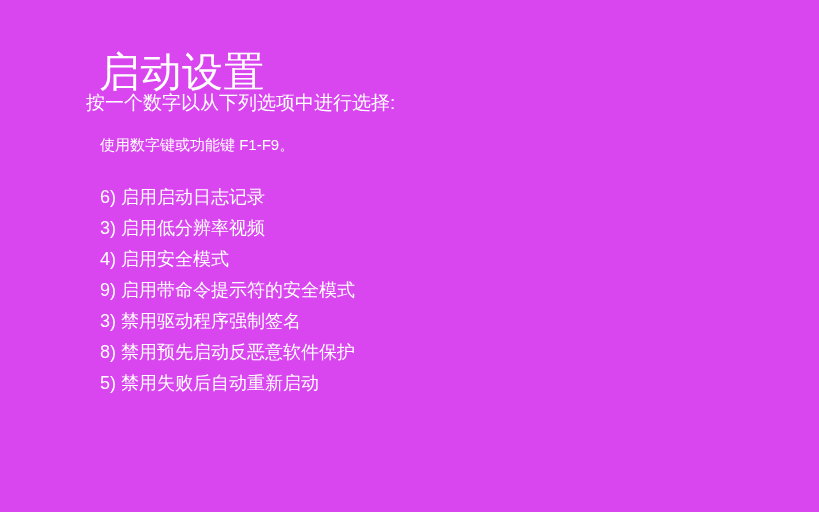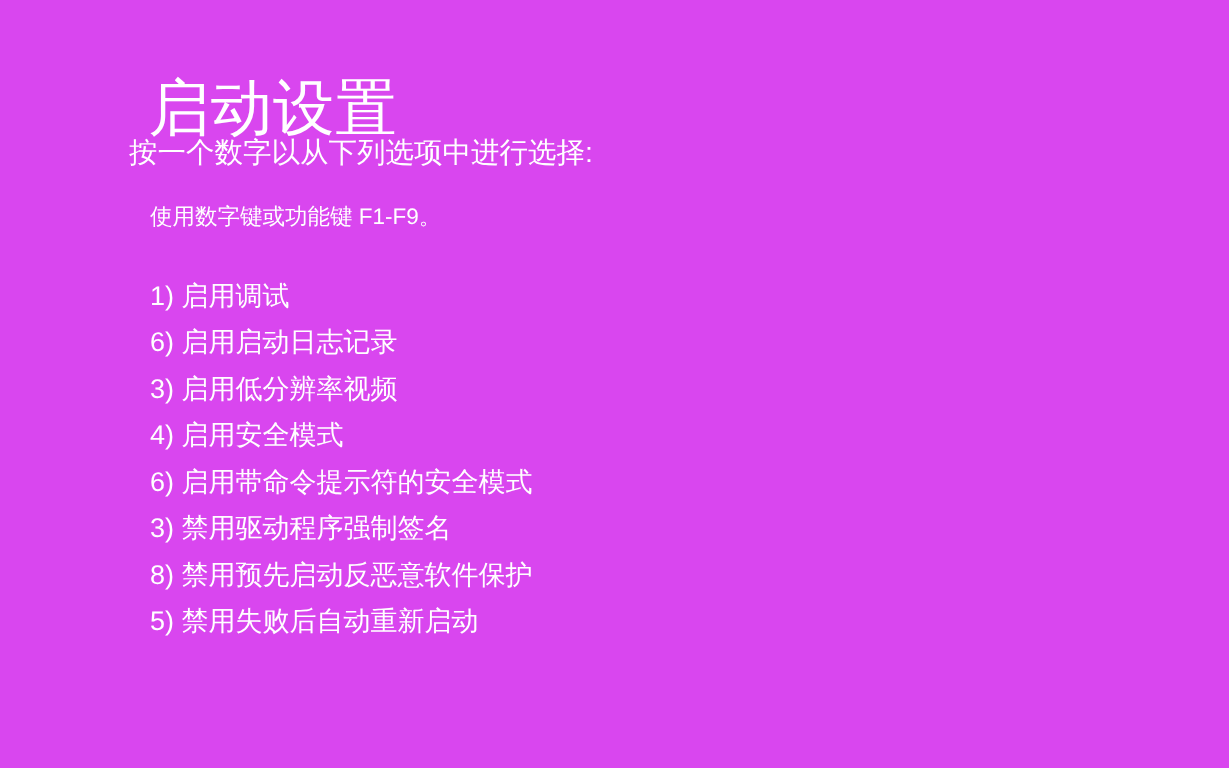--- a/index.html
+++ b/index.html
@@ -77,24 +77,23 @@
 
 <div class="screen">
 
   <h1 class="title">启动设置</h1>
 
   <p class="subtitle">按一个数字以从下列选项中进行选择:</p>
 
   <p class="hint">使用数字键或功能键 F1-F9。</p>
 
   <ul class="options">
-    <li>1) 启用调试</li>
     <li>6) 启用启动日志记录</li>
     <li>3) 启用低分辨率视频</li>
     <li>4) 启用安全模式</li>
-    <li>6) 启用带命令提示符的安全模式</li>
+    <li>9) 启用带命令提示符的安全模式</li>
     <li>3) 禁用驱动程序强制签名</li>
     <li>8) 禁用预先启动反恶意软件保护</li>
     <li>5) 禁用失败后自动重新启动</li>
   </ul>
 
 
 </div>
 
 </body></html>

